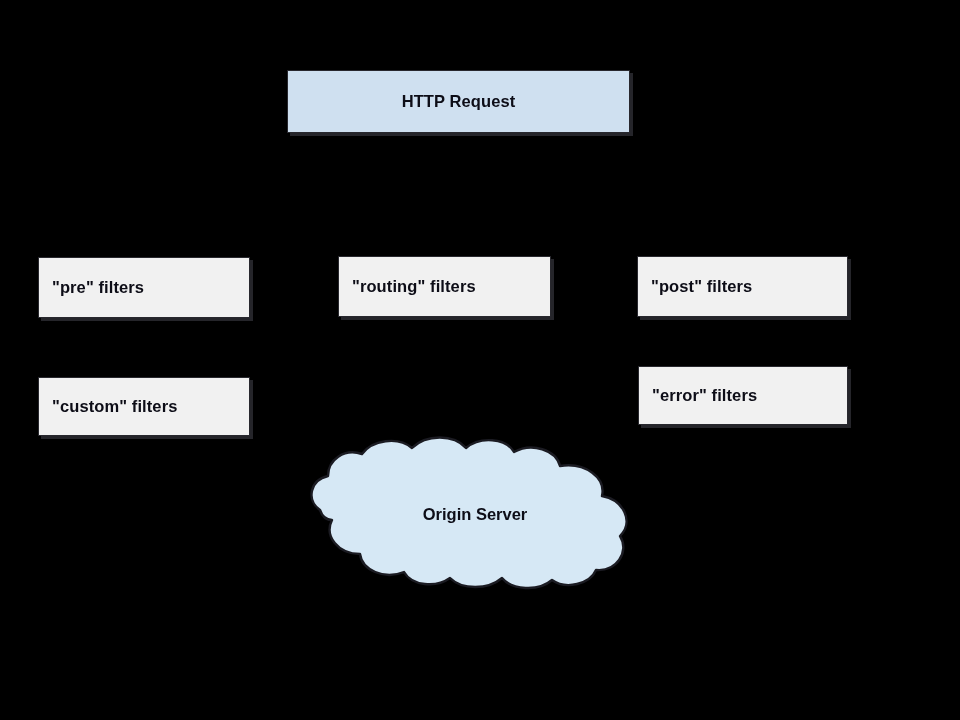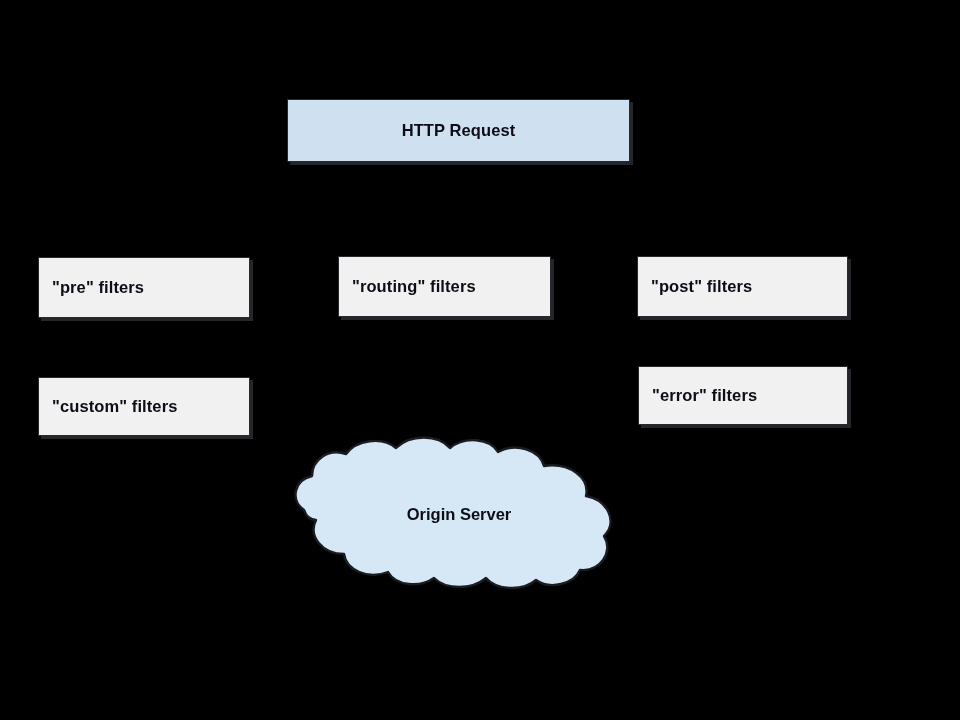--- a/index.html
+++ b/index.html
@@ -25,31 +25,30 @@
     letter-spacing: 0.1px;
   }
   .box {
     border: 1.6px solid #28282e;
     box-shadow: 3px 3px 0 0 rgba(40,40,46,0.92);
   }
   .box-blue {
     background: #cfe0f0;
     justify-content: center;
     font-size: 16.5px;
-    margin-top: 29px;
   }
   .box-gray {
     background: #f1f1f1;
     justify-content: flex-start;
     font-size: 16.5px;
     padding-left: 13px;
   }
   .cloud-wrap {
     position: absolute;
-    left: 278px;
+    left: 294px;
     top: 438px;
     width: 358px;
     height: 152px;
   }
   .cloud-wrap svg {
     display: block;
     width: 358px;
     height: 152px;
     overflow: visible;
   }

